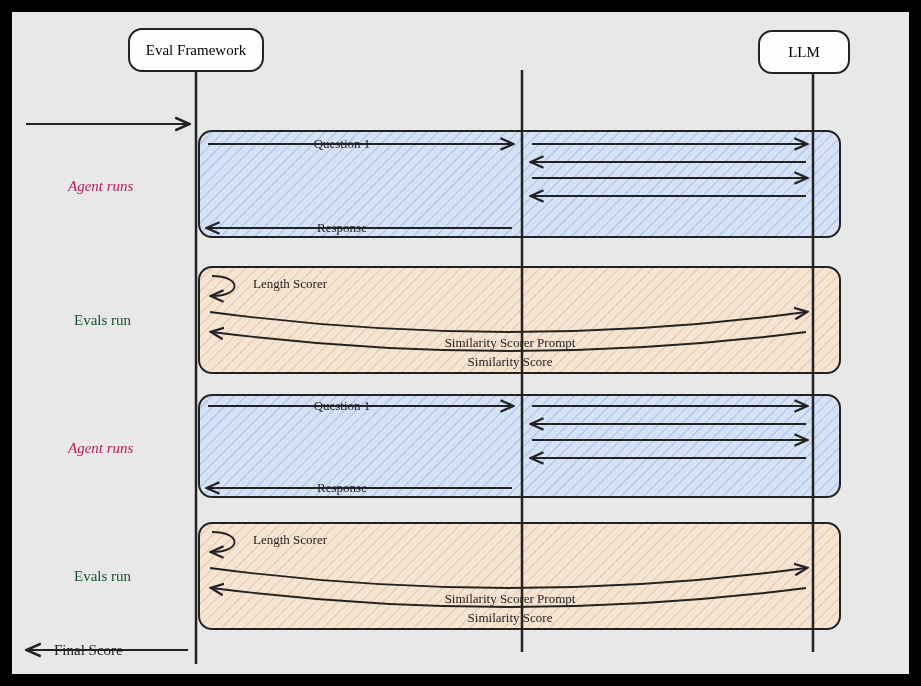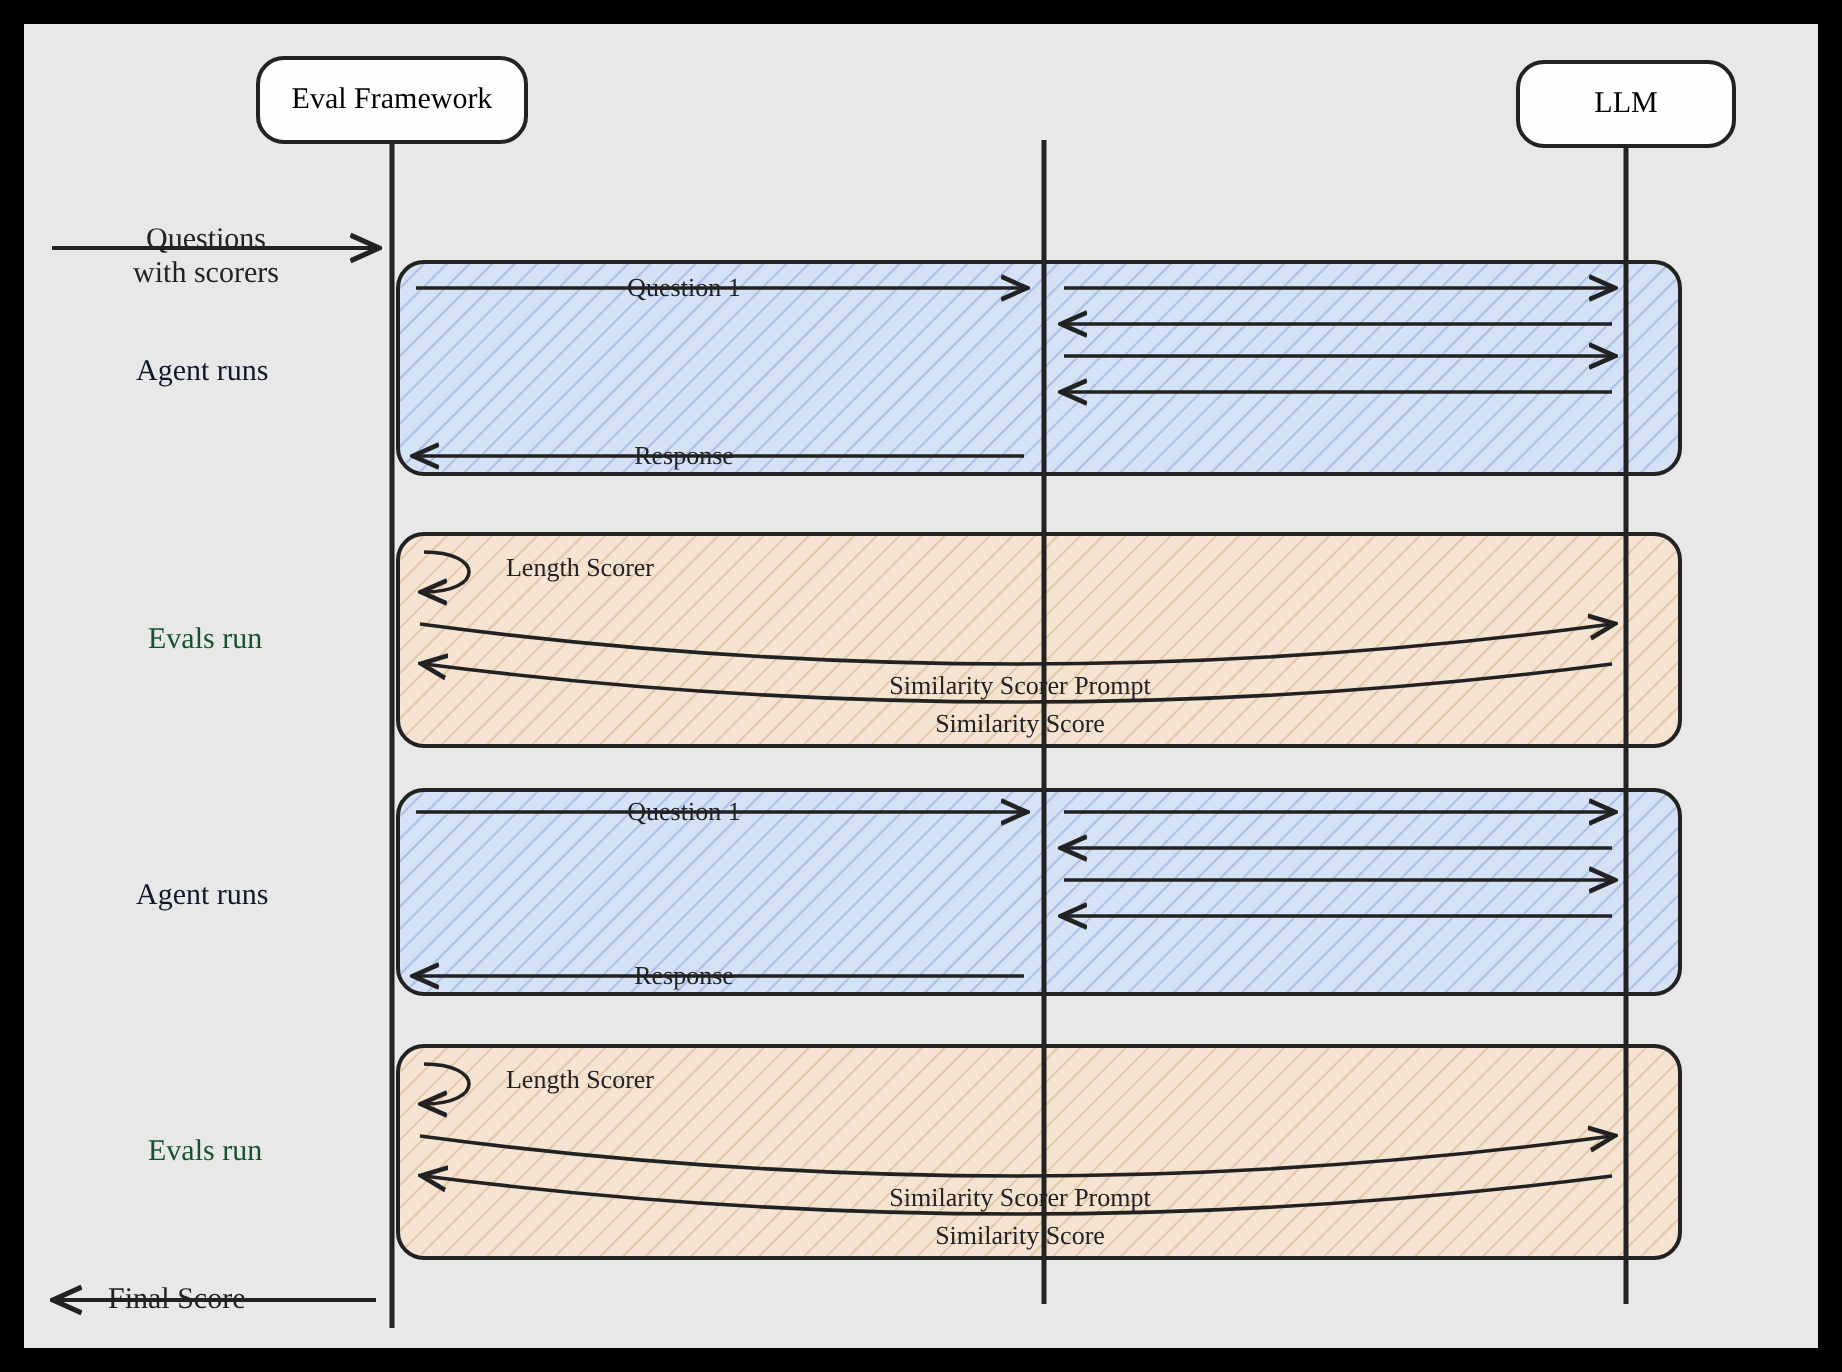--- a/index.html
+++ b/index.html
@@ -48,41 +48,41 @@
   }
   .phase.blue { background: #d5e2f6; }
   .phase.orange { background: #f6e4d2; }
 
   .side-label {
     position: absolute;
     font-size: 15px;
     text-align: center;
     line-height: 1.15;
   }
-  .side-label.blue { color: #0f172a; }
+  .side-label.blue { color: #be185d; font-style: italic; }
   .side-label.orange { color: #14532d; }
 
   .msg-label {
     position: absolute;
     font-size: 13px;
     color: #222;
     background: transparent;
     white-space: nowrap;
     transform: translate(-50%, -50%);
   }
 </style>
 </head>
 <body>
 
 <div class="canvas">
 
   <div class="box" style="left:116px; top:16px; width:136px; height:40px;">
     <span>Eval Framework</span>
   </div>
-  <div class="box" style="left:746px; top:18px; width:110px; height:40px;">
+  <div class="box" style="left:746px; top:18px; width:92px; height:40px;">
     <span>LLM</span>
   </div>
 
   <div class="phase blue" style="left:186px; top:118px; width:643px; height:108px;">
     <svg class="hatch" width="100%" height="100%">
       <defs>
           <pattern id="hb1" width="8" height="8" patternUnits="userSpaceOnUse" patternTransform="rotate(45)">
             <line x1="0" y1="0" x2="0" y2="8" stroke="#a9bfe6" stroke-width="2"></line>
           </pattern>
         </defs>
@@ -113,24 +113,20 @@
     <svg class="hatch" width="100%" height="100%">
       <defs>
           <pattern id="ho2" width="8" height="8" patternUnits="userSpaceOnUse" patternTransform="rotate(45)">
             <line x1="0" y1="0" x2="0" y2="8" stroke="#e4c6a7" stroke-width="2"></line>
           </pattern>
         </defs>
       <rect width="100%" height="100%" fill="url(#ho2)" rx="12"></rect>
     </svg>
   </div>
 
-  <div class="side-label" style="left:36px; top:100px; width:110px; color:#222;">
-    <span>Questions</span><br>
-    <span>with scorers</span>
-  </div>
   <div class="side-label blue" style="left:56px; top:166px;">Agent runs</div>
   <div class="side-label orange" style="left:62px; top:300px;">Evals run</div>
   <div class="side-label blue" style="left:56px; top:428px;">Agent runs</div>
   <div class="side-label orange" style="left:62px; top:556px;">Evals run</div>
   <div class="side-label" style="left:42px; top:630px; color:#222;">Final Score</div>
 
   <span class="msg-label" style="left:330px; top:132px;">Question 1</span>
   <span class="msg-label" style="left:330px; top:216px;">Response</span>
 
   <span class="msg-label" style="left:278px; top:272px;">Length Scorer</span>

